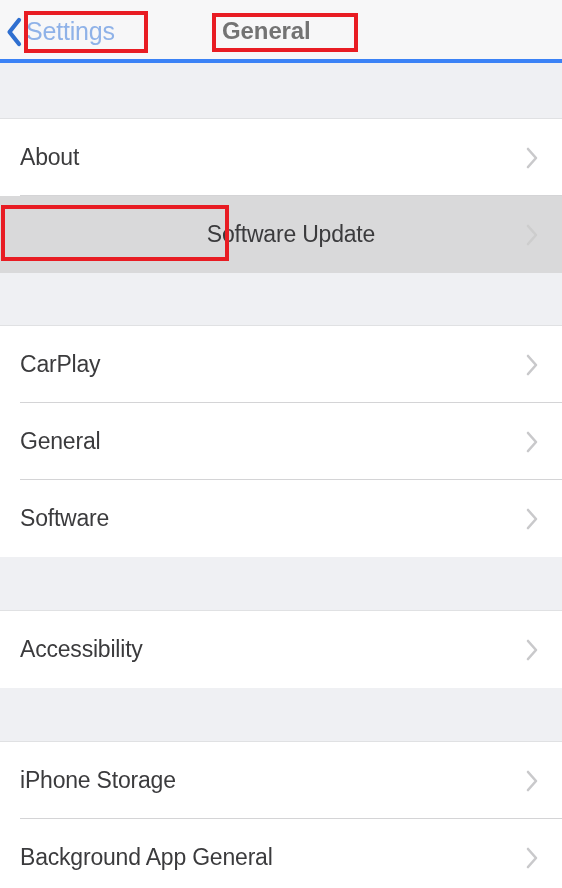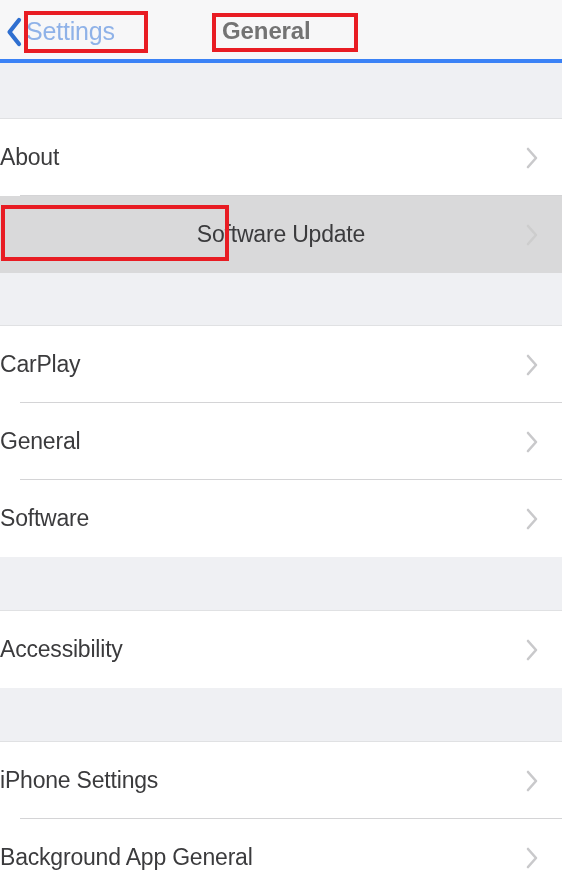--- a/index.html
+++ b/index.html
@@ -96,20 +96,21 @@
 
   .row.highlighted {
     background: #d9d9da;
     justify-content: center;
   }
 
   .row-label {
     font-size: 23px;
     color: #3b3b3d;
     letter-spacing: -0.2px;
+    padding-left: 20px;
     line-height: 1;
     white-space: nowrap;
   }
 
   .row-chevron-icon {
     position: absolute;
     right: 23px;
     top: 50%;
     transform: translateY(-50%);
     width: 14px;
@@ -241,21 +242,21 @@
           <polyline points="3,3 11,12 3,21" fill="none" stroke="#c9c9cb" stroke-width="2.6" stroke-linecap="round" stroke-linejoin="round"></polyline>
         </svg>
       </span>
     </div>
   </div>
 
   <div class="section-gap" style="height:54px;"></div>
 
   <div class="section">
     <div class="row">
-      <span class="row-label">iPhone Settings</span>
+      <span class="row-label">iPhone Storage</span>
       <span>
         <svg class="row-chevron-icon" viewBox="0 0 14 24" aria-hidden="true">
           <polyline points="3,3 11,12 3,21" fill="none" stroke="#c9c9cb" stroke-width="2.6" stroke-linecap="round" stroke-linejoin="round"></polyline>
         </svg>
       </span>
       <div class="row-separator"></div>
     </div>
 
     <div class="row">
       <span class="row-label">Background App General</span>

